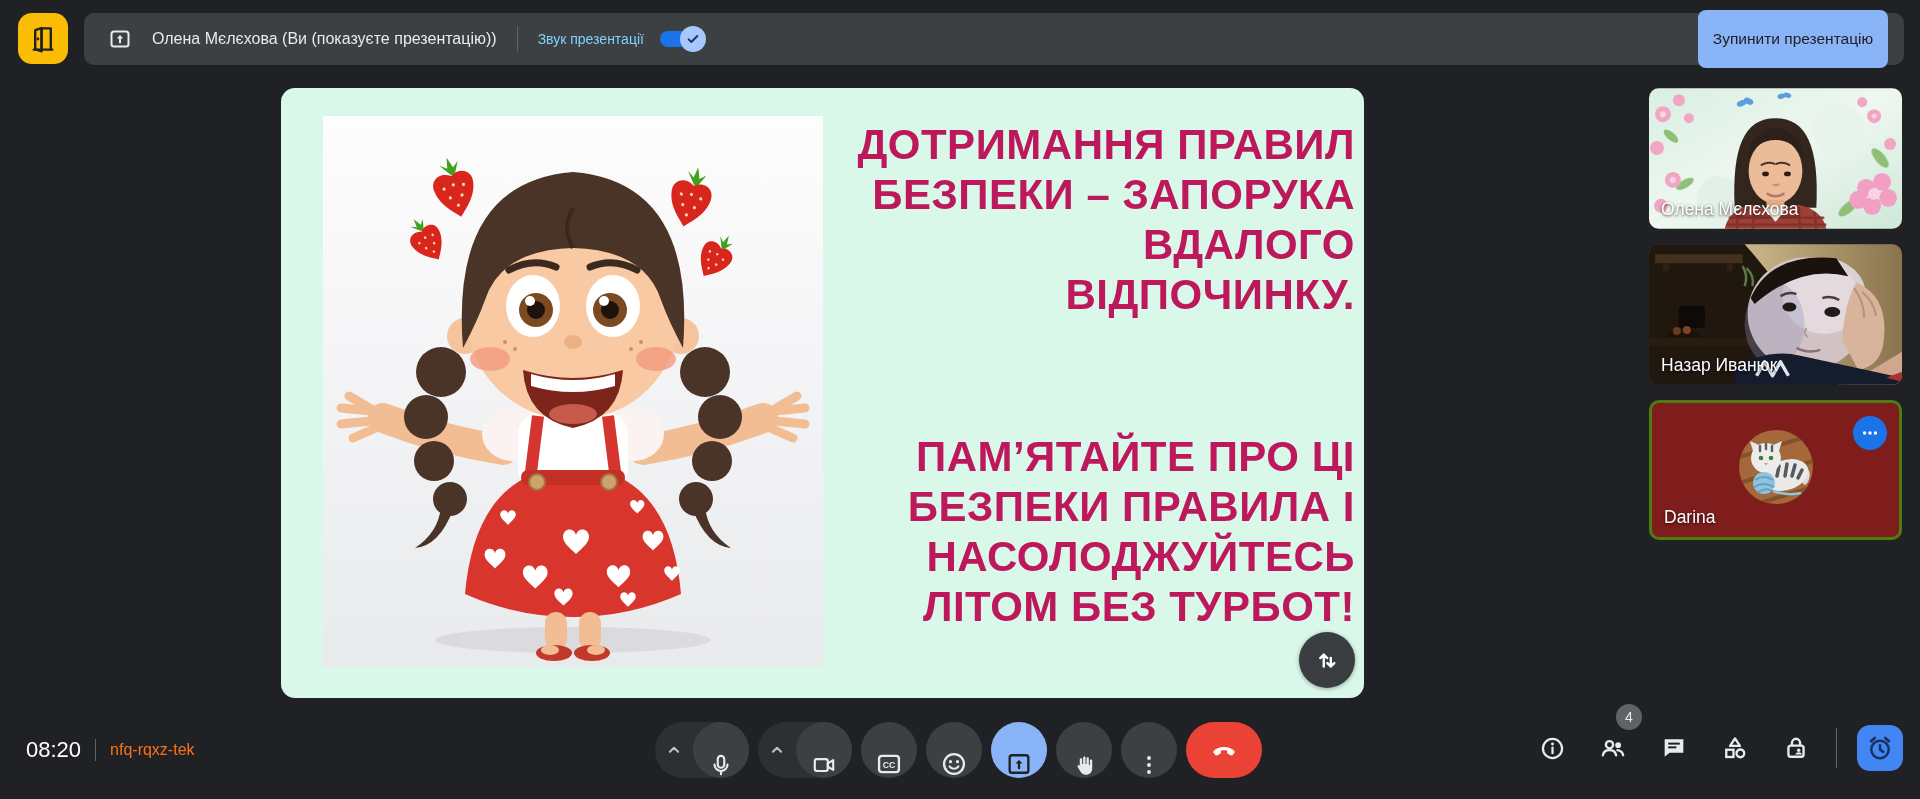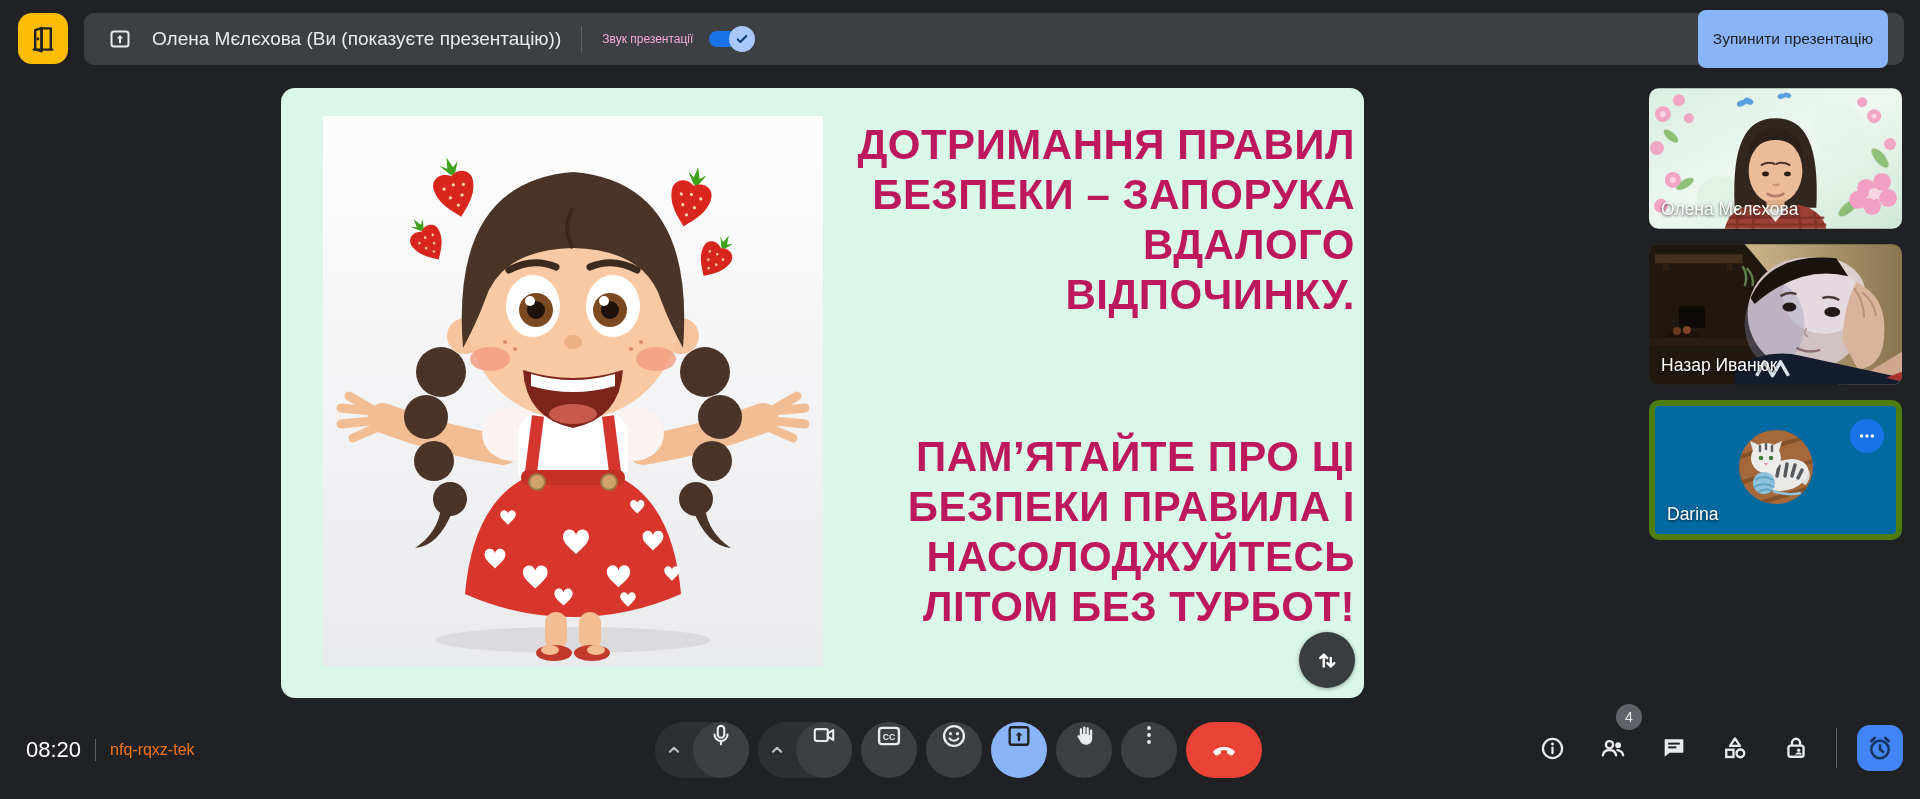--- a/index.html
+++ b/index.html
@@ -5,23 +5,23 @@
   html,body{margin:0;padding:0;background:#202124;}
   body{font-family:"Liberation Sans",sans-serif;}
   #app{position:relative;width:1920px;height:799px;background:#202124;overflow:hidden;}
 
   
   .ext-btn{position:absolute;left:18px;top:13px;width:50px;height:51px;border-radius:14px;
     background:#fbbc04;display:flex;align-items:center;justify-content:center;cursor:pointer;}
   .top-pill{position:absolute;left:84px;top:13px;width:1820px;height:52px;background:#3c4043;
     border-radius:10px;display:flex;align-items:center;padding:0 8px 0 22px;box-sizing:border-box;}
   .present-ind{display:flex;margin-right:18px;}
-  .presenter-label{color:#e8eaed;font-size:19px;white-space:nowrap;}
+  .presenter-label{color:#e8eaed;font-size:16px;white-space:nowrap;}
   .vdiv{width:1px;height:26px;background:#5f6368;margin:0 20px;}
-  .audio-label{color:#f9a8d4;font-size:12px;white-space:nowrap;}
+  .audio-label{color:#7dd3fc;font-size:14px;white-space:nowrap;}
   .toggle{position:relative;width:46px;height:20px;margin-left:16px;cursor:pointer;}
   .toggle .track{position:absolute;left:0;top:2px;width:40px;height:16px;border-radius:8px;background:#1a73e8;}
   .toggle .thumb{position:absolute;right:0;top:-3px;width:26px;height:26px;border-radius:50%;
     background:#a8c7fa;display:flex;align-items:center;justify-content:center;}
   .spacer{flex:1;}
   .stop-btn{width:190px;background:#8ab4f8;color:#202124;border:none;border-radius:8px;
     font-family:"Liberation Sans",sans-serif;font-size:15.5px;font-weight:500;line-height:1.2;
     padding:20px 8px;margin-right:8px;cursor:pointer;text-align:center;}
 
   
@@ -35,36 +35,36 @@
   .swap-btn{position:absolute;left:1018px;top:544px;width:56px;height:56px;border-radius:50%;
     background:#3a3d40;display:flex;align-items:center;justify-content:center;cursor:pointer;
     box-shadow:0 1px 4px rgba(0,0,0,.35);}
 
   
   .tile{position:absolute;left:1649px;width:253px;height:141px;border-radius:10px;overflow:hidden;
     background:#3c4043;cursor:pointer;}
   .tile svg{display:block;}
   .tile-name{position:absolute;left:12px;bottom:9px;color:#fff;font-size:17.5px;font-weight:500;
     text-shadow:0 1px 3px rgba(0,0,0,.75);}
-  .tile-darina{border:6px solid #4d7c0f;box-sizing:border-box;background:#0369a1;}
+  .tile-darina{border:3px solid #4d7c0f;box-sizing:border-box;background:#7f1d1d;}
   .avatar{position:absolute;left:50%;top:50%;transform:translate(-50%,-54%);width:74px;height:74px;
     border-radius:50%;overflow:hidden;}
   .dots-btn{position:absolute;right:12px;top:13px;width:34px;height:34px;border-radius:50%;
     background:#1a73e8;display:flex;align-items:center;justify-content:center;cursor:pointer;}
 
   
   .time-block{position:absolute;left:26px;top:736px;height:28px;display:flex;align-items:center;gap:14px;}
   .time-text{color:#ffffff;font-size:22px;font-weight:400;}
   .time-div{width:1px;height:22px;background:#5f6368;}
   .meet-code{color:#f97316;font-size:16px;}
 
   .controls{position:absolute;left:655px;top:721px;height:58px;display:flex;align-items:center;gap:9px;}
   .combo{display:flex;align-items:center;width:94px;height:56px;border-radius:28px;background:#2d2f32;}
   .combo .chev{width:38px;display:flex;justify-content:center;cursor:pointer;}
-  .cir{width:56px;height:56px;border-radius:50%;background:#3c4043;display:flex;align-items:flex-start;
+  .cir{width:56px;height:56px;border-radius:50%;background:#3c4043;display:flex;align-items:flex-end;
     justify-content:center;cursor:pointer;flex:none;}
   .cir.active{background:#8ab4f8;}
   .end-call{width:76px;height:56px;border-radius:28px;background:#ea4335;display:flex;
     align-items:center;justify-content:center;cursor:pointer;}
 
   .right-icons{position:absolute;left:1528px;top:724px;display:flex;align-items:center;gap:13px;}
   .ricon{position:relative;width:48px;height:48px;display:flex;align-items:center;justify-content:center;cursor:pointer;}
   .badge{position:absolute;top:-20px;left:50%;transform:translateX(3px);min-width:26px;height:26px;
     border-radius:13px;background:#5f6368;color:#e8eaed;font-size:14px;display:flex;
     align-items:center;justify-content:center;}

